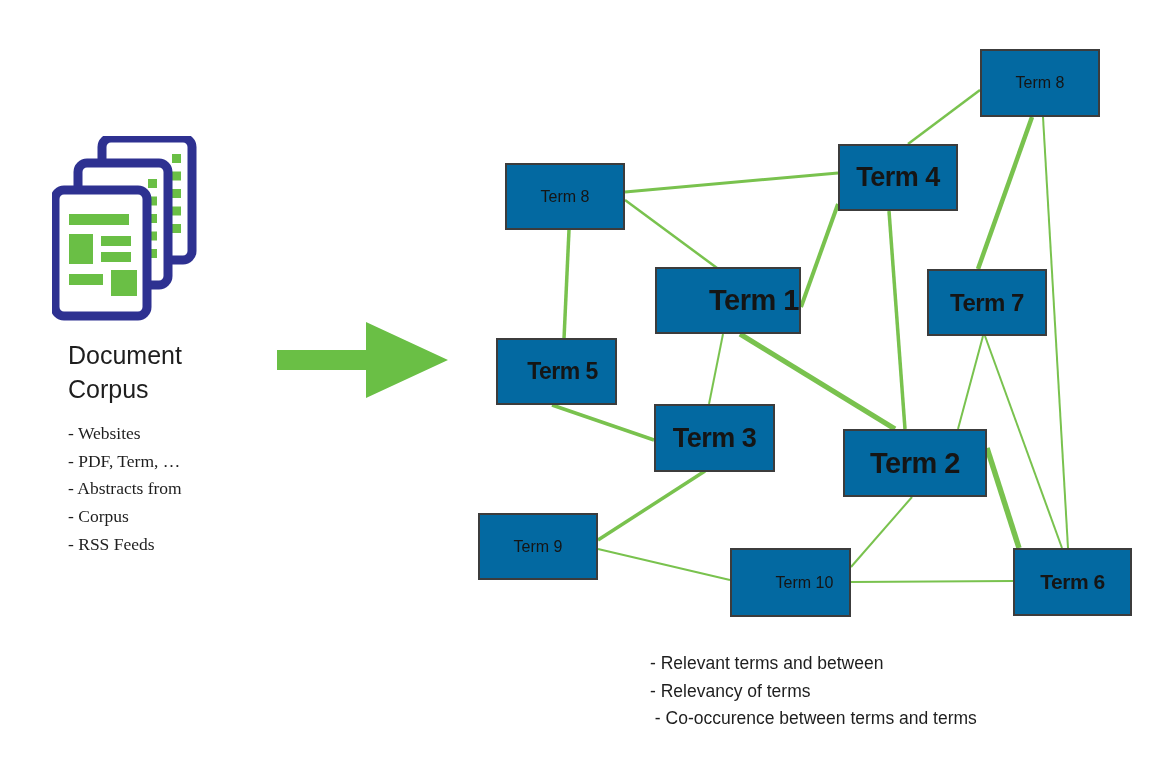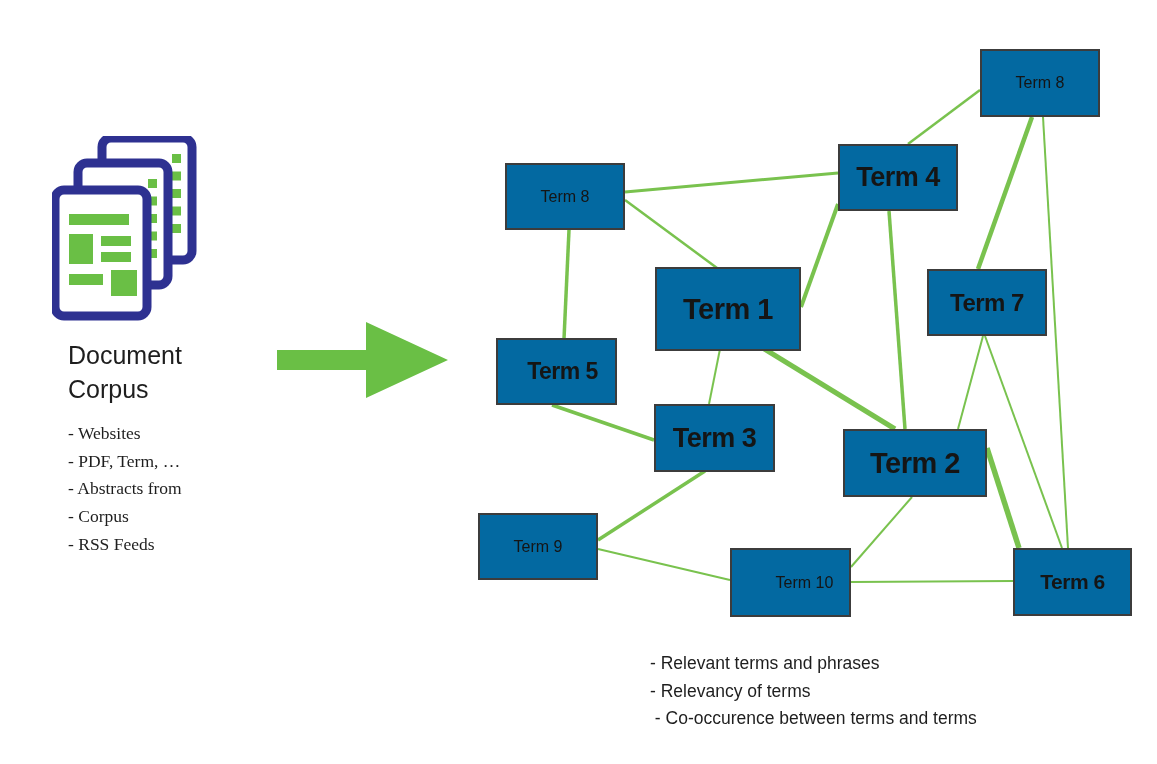--- a/index.html
+++ b/index.html
@@ -103,21 +103,21 @@
   <div id="nodes-layer">
       <div class="node" style="left: 505px; top: 163px; width: 120px; height: 67px;">
         <span class="lbl" style="font-size: 16px;">Term 8</span>
       </div>
       <div class="node" style="left: 980px; top: 49px; width: 120px; height: 68px;">
         <span class="lbl" style="font-size: 16px;">Term 8</span>
       </div>
       <div class="node" style="left: 838px; top: 144px; width: 120px; height: 67px;">
         <span class="lbl bold" style="font-size: 27px;">Term 4</span>
       </div>
-      <div class="node" style="left: 655px; top: 267px; width: 146px; height: 84px;">
+      <div class="node" style="left: 655px; top: 267px; width: 146px; height: 67px; justify-content: flex-end;">
         <span class="lbl bold" style="font-size: 29px;">Term 1</span>
       </div>
       <div class="node" style="left: 927px; top: 269px; width: 120px; height: 67px;">
         <span class="lbl bold" style="font-size: 24px;">Term 7</span>
       </div>
       <div class="node" style="left: 496px; top: 338px; width: 121px; height: 67px; padding-left: 12px;">
         <span class="lbl bold" style="font-size: 23px;">Term 5</span>
       </div>
       <div class="node" style="left: 654px; top: 404px; width: 121px; height: 68px;">
         <span class="lbl bold" style="font-size: 27px;">Term 3</span>
@@ -130,18 +130,18 @@
       </div>
       <div class="node" style="left: 730px; top: 548px; width: 121px; height: 69px; padding-left: 28px;">
         <span class="lbl" style="font-size: 16px;">Term 10</span>
       </div>
       <div class="node" style="left: 1013px; top: 548px; width: 119px; height: 68px;">
         <span class="lbl bold" style="font-size: 21px;">Term 6</span>
       </div>
     </div>
 
   <div class="abs caption-list">
-    <div>- Relevant terms and phrases</div>
+    <div>- Relevant terms and between</div>
     <div>- Relevancy of terms</div>
     <div> - Co-occurence between terms and terms</div>
   </div>
 
 </div>
 
 </body></html>

